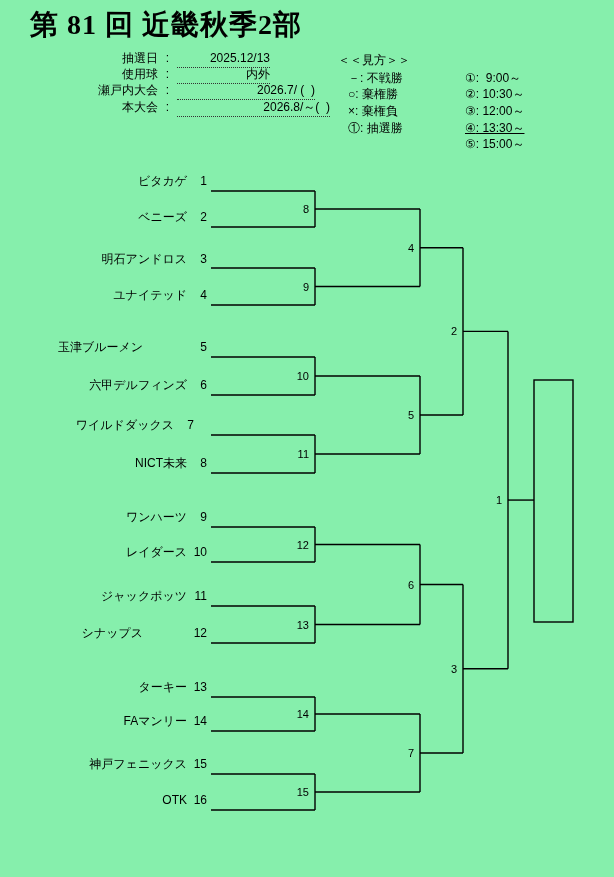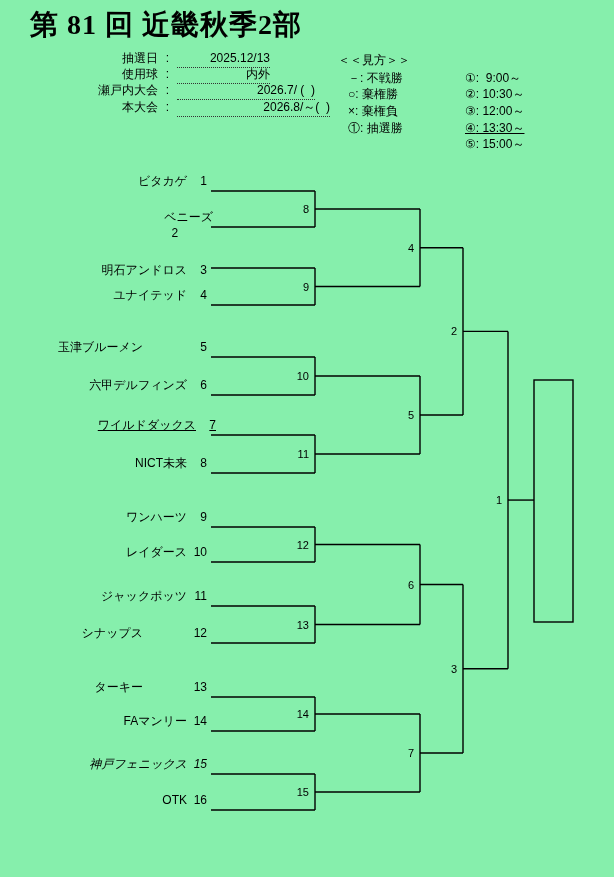--- a/index.html
+++ b/index.html
@@ -123,41 +123,41 @@
       <line x1="508" y1="331.375" x2="508" y2="668.75"></line>
       <line x1="508" y1="500.0625" x2="534" y2="500.0625"></line>
       <text x="502" y="504.0625" text-anchor="end">1</text>
       <rect x="534" y="380" width="39" height="242"></rect>
     </svg>
   <div id="team-labels">
       <div class="team-label" style="right: 407px; top: 173px;">
         <span>ビタカゲ</span>
         <span class="seed">1</span>
       </div>
-      <div class="team-label" style="right: 407px; top: 209px; flex-direction: column;">
+      <div class="team-label" style="right: 407px; top: 209px;">
         <span>ベニーズ</span>
         <span class="seed">2</span>
       </div>
-      <div class="team-label" style="right: 407px; top: 262px;">
+      <div class="team-label" style="right: 407px; top: 251px;">
         <span>明石アンドロス</span>
         <span class="seed">3</span>
       </div>
       <div class="team-label" style="right: 407px; top: 287px;">
         <span>ユナイテッド</span>
         <span class="seed">4</span>
       </div>
       <div class="team-label" style="right: 407px; top: 339px; gap: 44px;">
         <span>玉津ブルーメン</span>
         <span class="seed">5</span>
       </div>
       <div class="team-label" style="right: 407px; top: 377px;">
         <span>六甲デルフィンズ</span>
         <span class="seed">6</span>
       </div>
-      <div class="team-label" style="right: 398px; top: 417px; text-decoration: underline;">
+      <div class="team-label" style="right: 420px; top: 417px;">
         <span>ワイルドダックス</span>
         <span class="seed">7</span>
       </div>
       <div class="team-label" style="right: 407px; top: 455px;">
         <span>NICT未来</span>
         <span class="seed">8</span>
       </div>
       <div class="team-label" style="right: 407px; top: 509px; align-items: flex-end;">
         <span>ワンハーツ</span>
         <span class="seed">9</span>
@@ -167,29 +167,29 @@
         <span class="seed">10</span>
       </div>
       <div class="team-label" style="right: 407px; top: 588px;">
         <span>ジャックポッツ</span>
         <span class="seed">11</span>
       </div>
       <div class="team-label" style="right: 407px; top: 625px; gap: 44px;">
         <span>シナップス</span>
         <span class="seed">12</span>
       </div>
-      <div class="team-label" style="right: 407px; top: 679px; gap: 44px;">
+      <div class="team-label" style="right: 407px; top: 679px;">
         <span>ターキー</span>
         <span class="seed">13</span>
       </div>
       <div class="team-label" style="right: 407px; top: 713px;">
         <span>FAマンリー</span>
         <span class="seed">14</span>
       </div>
-      <div class="team-label" style="right: 407px; top: 756px; font-style: italic;">
+      <div class="team-label" style="right: 407px; top: 756px;">
         <span>神戸フェニックス</span>
         <span class="seed">15</span>
       </div>
       <div class="team-label" style="right: 407px; top: 792px;">
         <span>OTK</span>
         <span class="seed">16</span>
       </div>
     </div>
 </div>
 

